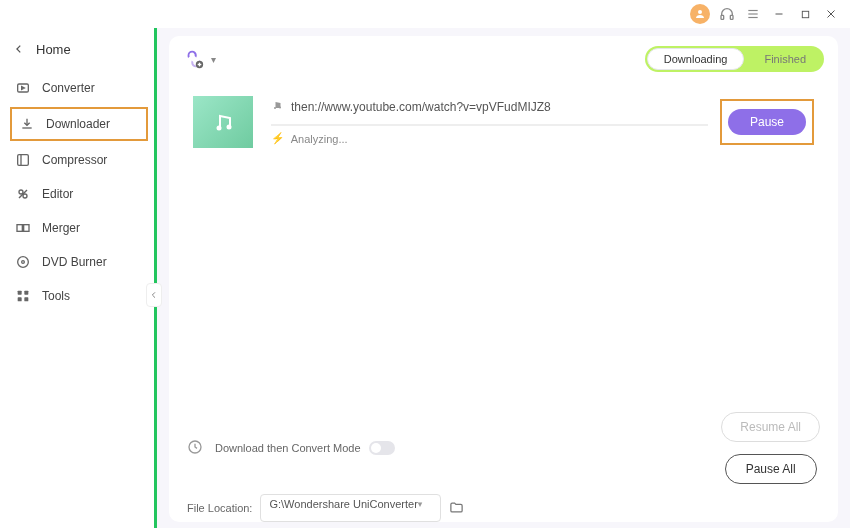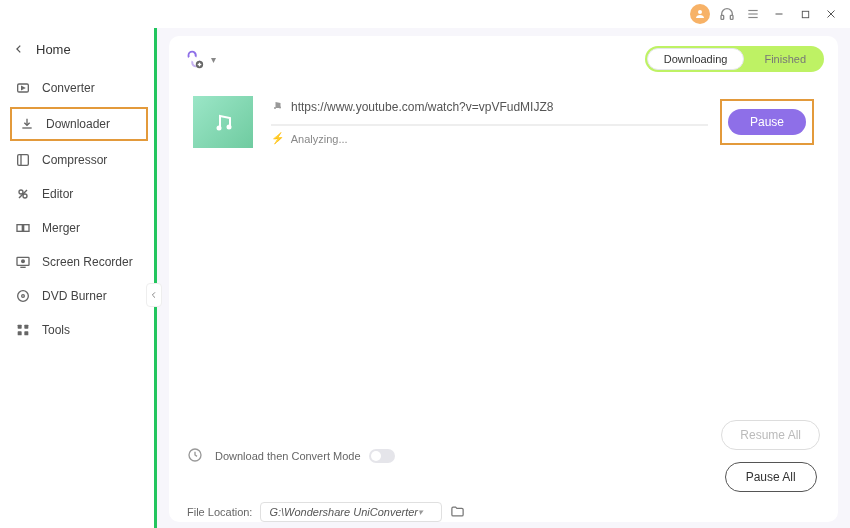--- a/index.html
+++ b/index.html
@@ -43,21 +43,21 @@
 .status-row .bolt { color: #f5a623; }
 .pause-wrap { border: 2px solid #e39a3b; padding: 8px 6px; margin-left: 12px; }
 .pause-btn { background: #8e6fe8; color: #fff; border: none; border-radius: 16px; padding: 6px 22px; font-size: 12px; cursor: pointer; }
 
 .footer { padding: 10px 4px 4px 4px; display: flex; align-items: center; gap: 12px; font-size: 11px; color: #666; }
 .footer .clock { font-size: 14px; color: #888; }
 .footer .mode-row { display: flex; align-items: center; gap: 8px; }
 .mini-toggle { width: 26px; height: 14px; background: #e5e5ea; border-radius: 8px; position: relative; }
 .mini-toggle::after { content: ""; position: absolute; width: 10px; height: 10px; background: #fff; border-radius: 50%; top: 2px; left: 2px; }
 .loc-row { display: flex; align-items: center; gap: 8px; margin-top: 6px; font-size: 11px; color: #666; padding-left: 4px; }
-.loc-select { border: 1px solid #e0e0e0; border-radius: 4px; padding: 3px 18px 3px 8px; font-size: 11px; color: #555; background: #fff; position: relative; min-width: 180px; display: flex; align-items: center; justify-content: space-between; font-style: italic; }
+.loc-select { border: 1px solid #e0e0e0; border-radius: 4px; padding: 3px 18px 11px 8px; font-size: 11px; color: #555; background: #fff; position: relative; min-width: 180px; display: flex; align-items: center; justify-content: space-between; }
 .loc-select .ddcaret { font-size: 9px; color: #999; }
 .folder-ic { color: #777; }
 .footer-right { margin-left: auto; display: flex; gap: 12px; align-items: center; flex-direction: column; }
 .btn-ghost { border: 1px solid #ddd; background: #fff; color: #bbb; border-radius: 18px; padding: 7px 18px; font-size: 12px; }
 .btn-outline { border: 1px solid #555; background: #fff; color: #333; border-radius: 18px; padding: 7px 20px; font-size: 12px; cursor: pointer; }
 .footer-block { display: flex; flex-direction: column; }
 </style>
 </head>
 <body>
 
@@ -150,30 +150,20 @@
       <span>Editor</span>
     </div>
     <div class="side-item">
       <span class="icn">
           <svg viewBox="0 0 24 24" width="16" height="16" fill="none" stroke="#666" stroke-width="2">
             <rect x="3" y="7" width="8" height="10"></rect>
             <rect x="13" y="7" width="8" height="10"></rect>
           </svg>
         </span>
       <span>Merger</span>
-    </div>
-    <div class="side-item">
-      <span class="icn">
-          <svg viewBox="0 0 24 24" width="16" height="16" fill="none" stroke="#666" stroke-width="2">
-            <rect x="3" y="5" width="18" height="12" rx="1"></rect>
-            <circle cx="12" cy="11" r="2" fill="#666"></circle>
-            <line x1="8" y1="20" x2="16" y2="20"></line>
-          </svg>
-        </span>
-      <span>Screen Recorder</span>
     </div>
     <div class="side-item">
       <span class="icn">
           <svg viewBox="0 0 24 24" width="16" height="16" fill="none" stroke="#666" stroke-width="2">
             <circle cx="12" cy="12" r="8"></circle>
             <circle cx="12" cy="12" r="2"></circle>
           </svg>
         </span>
       <span>DVD Burner</span>
     </div>
@@ -231,21 +221,21 @@
               <circle cx="18" cy="17" r="2.5"></circle>
             </svg>
         </div>
         <div class="item-body">
           <div class="url-row">
             <span><svg viewBox="0 0 24 24" width="12" height="12" fill="#999">
                   <path d="M9 18V6l10 2v10"></path>
                   <circle cx="8" cy="18" r="2"></circle>
                   <circle cx="18" cy="17" r="2"></circle>
                 </svg></span>
-            <span>https://www.youtube.com/watch?v=vpVFudMIJZ8</span>
+            <span>then://www.youtube.com/watch?v=vpVFudMIJZ8</span>
           </div>
           <div class="progline"></div>
           <div class="status-row">
             <span class="bolt">⚡</span>
             <span>Analyzing...</span>
           </div>
         </div>
         <div class="pause-wrap">
           <button class="pause-btn">Pause</button>
         </div>

